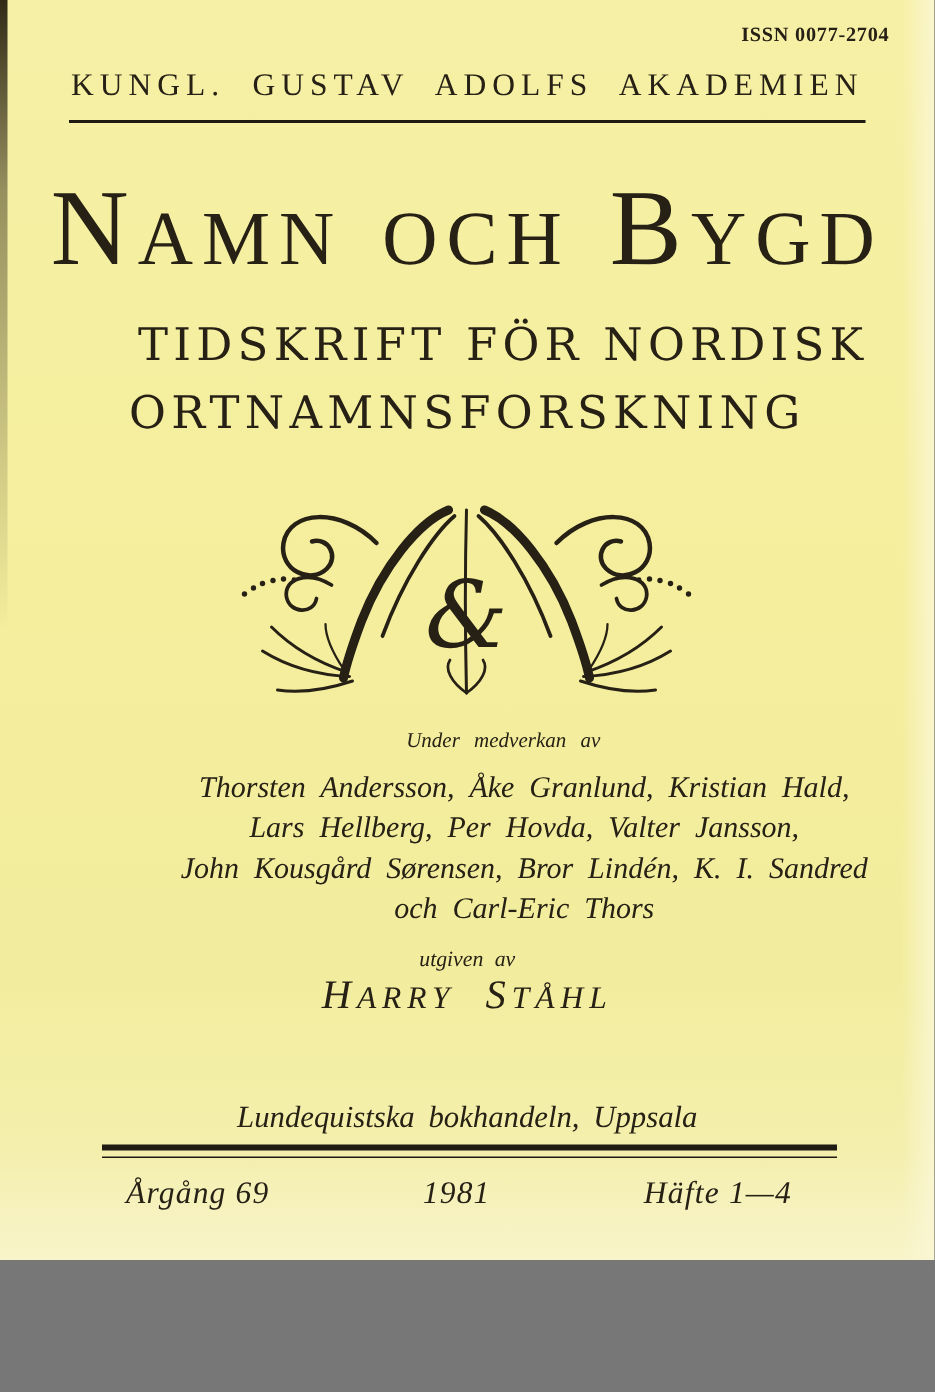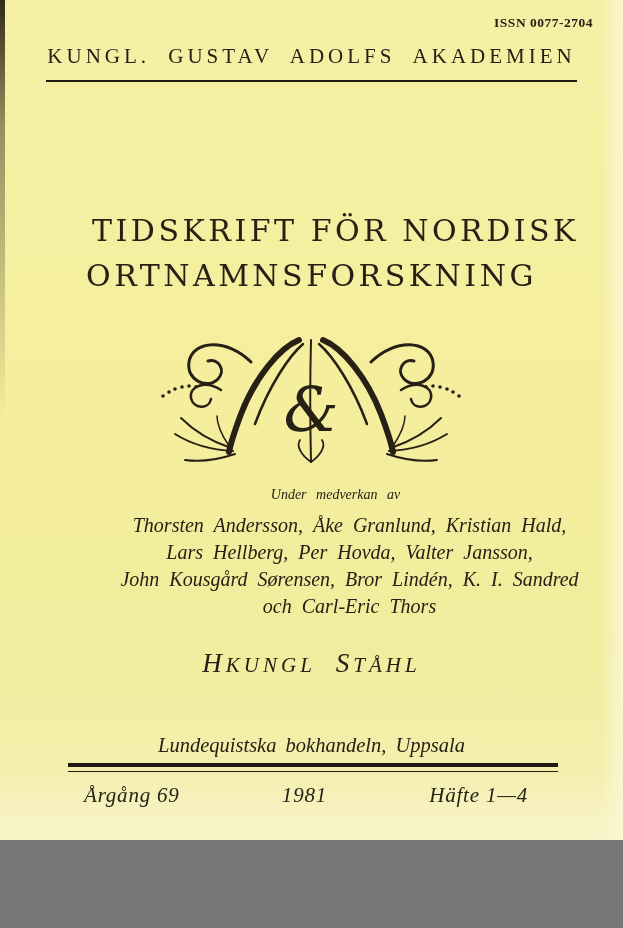--- a/index.html
+++ b/index.html
@@ -78,20 +78,25 @@
 
   <div class="edge-left"></div>
   <div class="edge-right"></div>
   <div class="edge-bottom"></div>
 
   <div class="issn">ISSN 0077-2704</div>
 
   <div class="academy">KUNGL. GUSTAV ADOLFS AKADEMIEN</div>
   <div class="rule-top"></div>
 
+  <div class="title">
+    <span class="word"><span class="big">N</span><span class="small">AMN</span></span>
+    <span class="word small">OCH</span>
+    <span class="word"><span class="big">B</span><span class="small">YGD</span></span>
+  </div>
 
   <div class="subtitle l1">TIDSKRIFT FÖR NORDISK</div>
   <div class="subtitle l2">ORTNAMNSFORSKNING</div>
 
   <svg class="ornament" viewBox="0 0 320 132" xmlns="http://www.w3.org/2000/svg" aria-hidden="true">
     <g id="orn-left" stroke="#262015" fill="none" stroke-linecap="round">
       <path d="M148,6 C128,14 104,44 90,80 C84,96 80,108 78,118" stroke-width="6"></path>
       <path d="M152,10 C138,22 118,52 104,90" stroke-width="2.5"></path>
       <path d="M100,28 C76,4 42,6 38,28 C35,46 56,56 67,45 C75,37 68,24 57,27" stroke-width="3"></path>
       <path d="M70,56 C54,46 38,52 40,64 C42,75 58,76 60,65" stroke-width="2.5"></path>
@@ -117,23 +122,24 @@
 
   <div class="contrib-intro">Under medverkan av</div>
 
   <div class="contrib-lines">
     <div>Thorsten Andersson, Åke Granlund, Kristian Hald,</div>
     <div>Lars Hellberg, Per Hovda, Valter Jansson,</div>
     <div>John Kousgård Sørensen, Bror Lindén, K. I. Sandred</div>
     <div>och Carl-Eric Thors</div>
   </div>
 
+  <div class="editor-intro">utgiven av</div>
 
   <div class="editor-name">
-    <span class="word"><span class="big">H</span><span class="small">KUNGL</span></span>
+    <span class="word"><span class="big">H</span><span class="small">ARRY</span></span>
     <span class="word"><span class="big">S</span><span class="small">TÅHL</span></span>
   </div>
 
   <div class="publisher">Lundequistska bokhandeln, Uppsala</div>
 
   <div class="rule-double"></div>
 
   <div class="footer-row">
     <span class="vol">Årgång 69</span>
     <span class="yr">1981</span>

